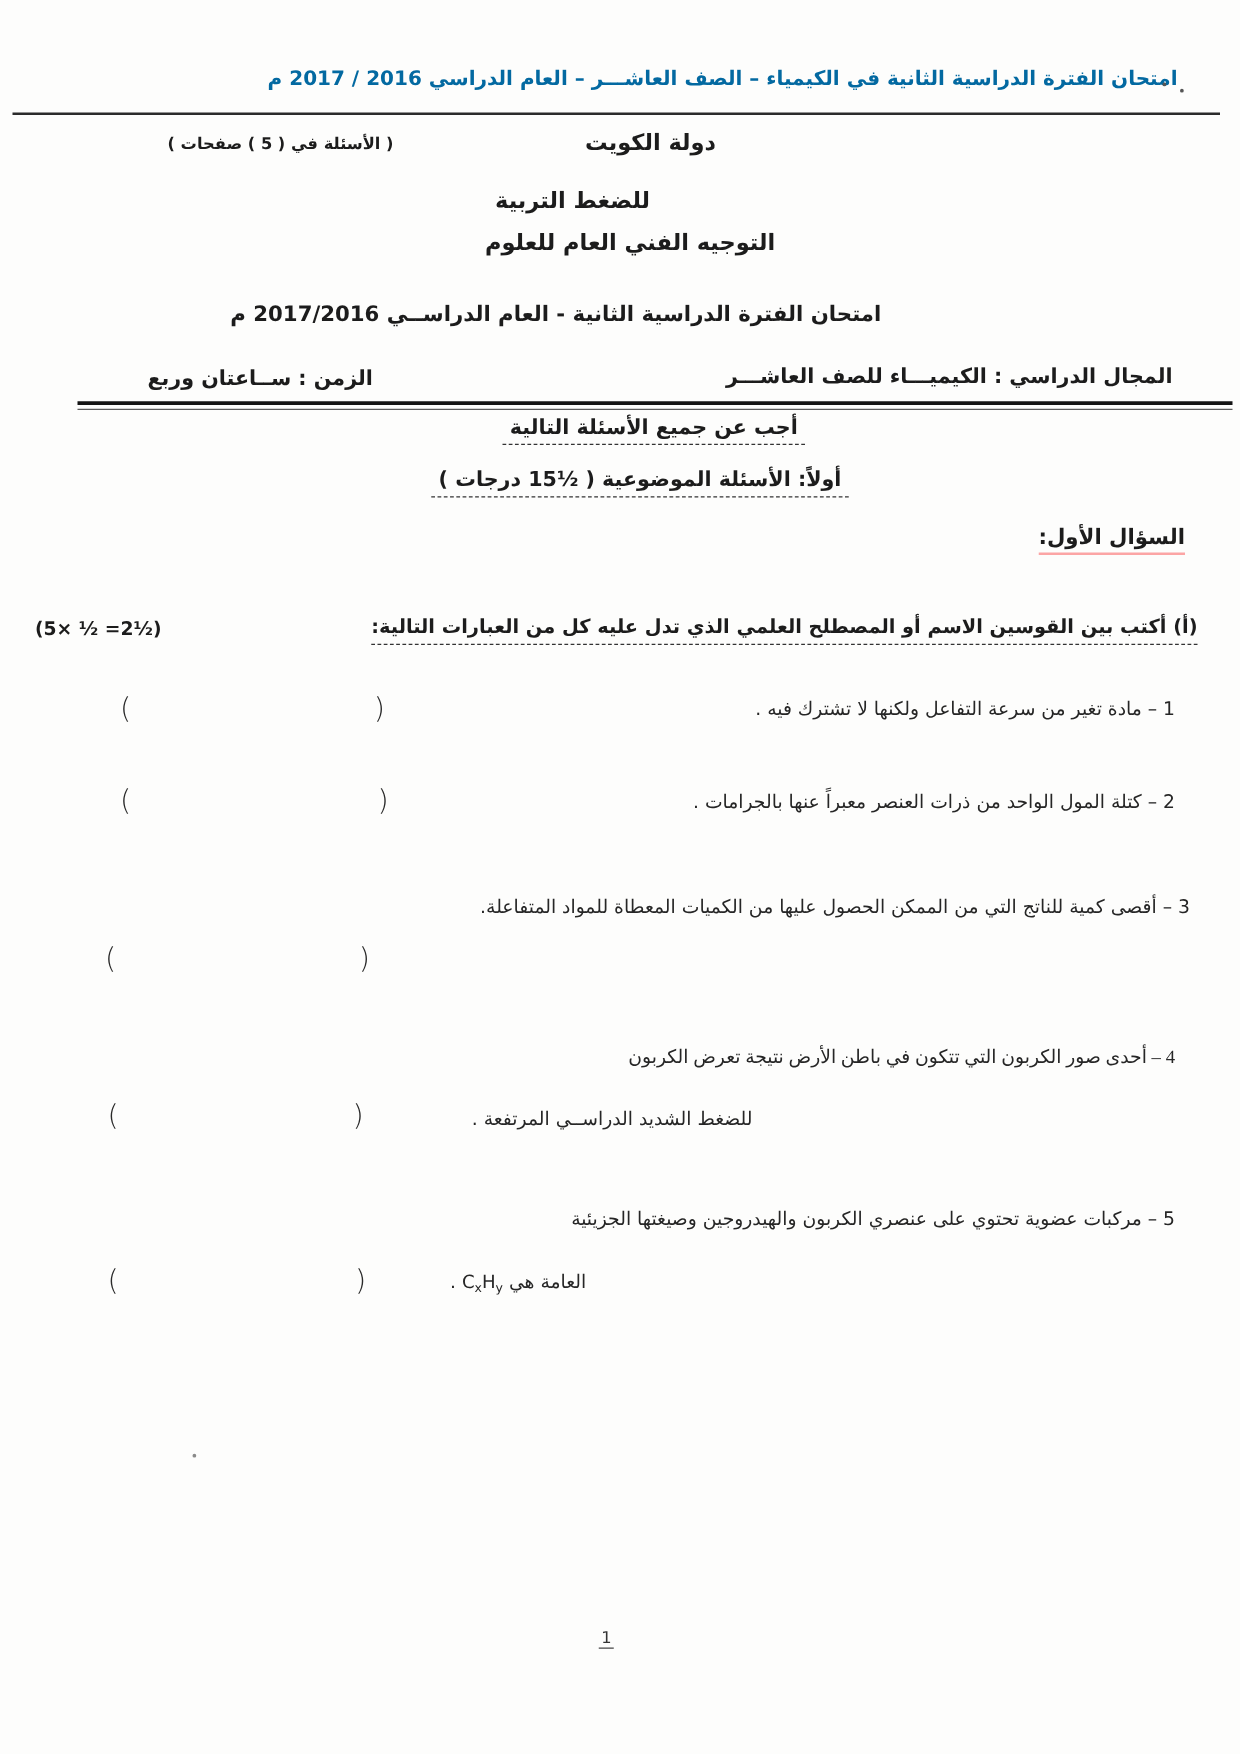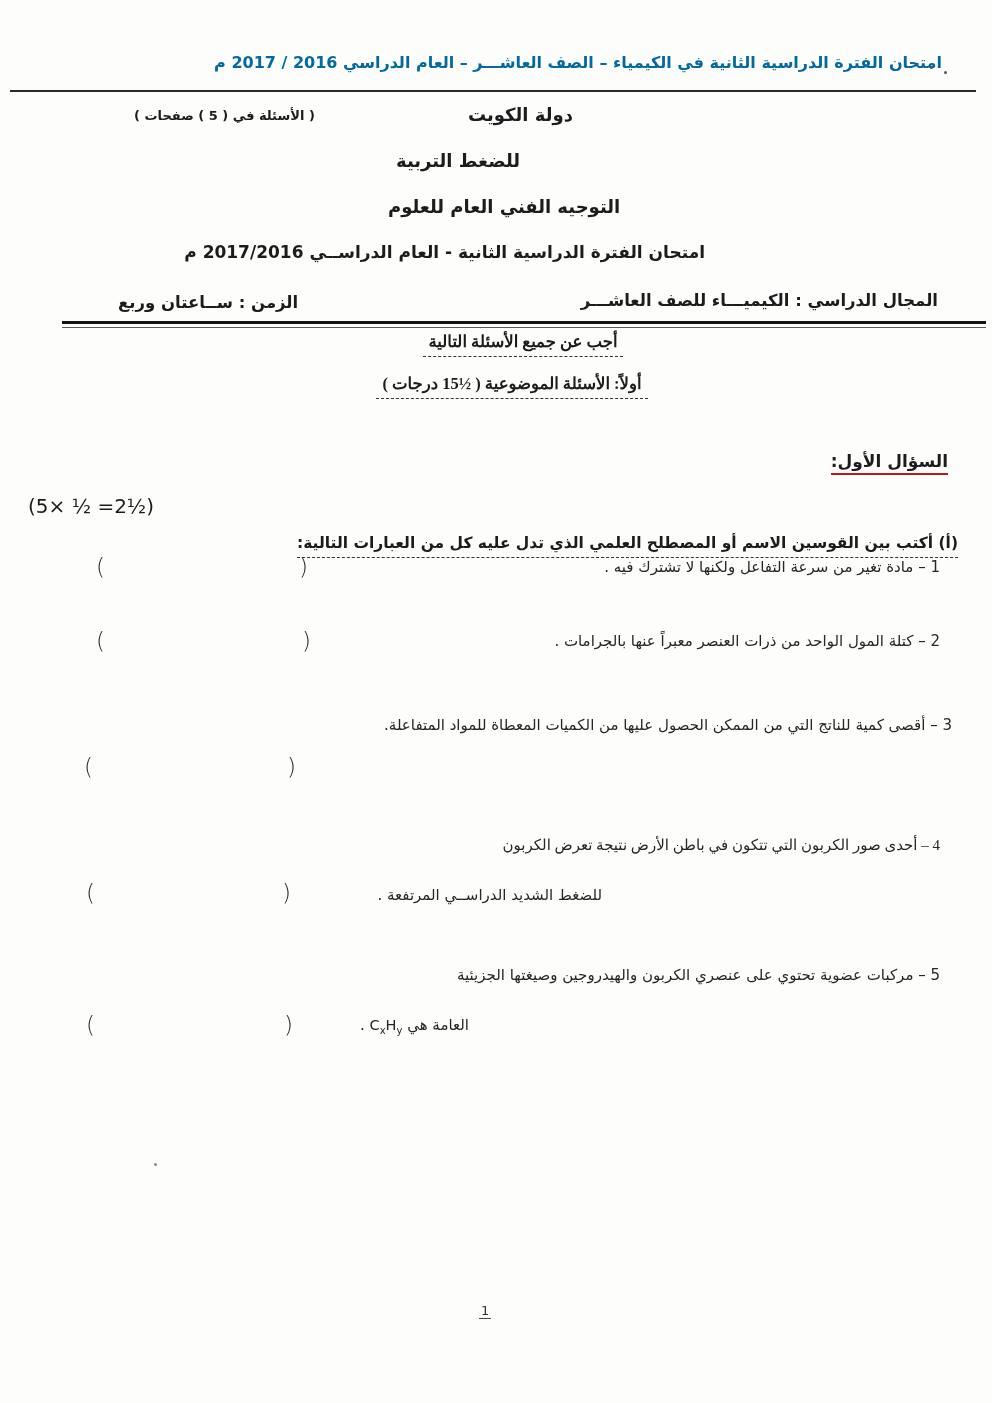--- a/index.html
+++ b/index.html
@@ -12,35 +12,35 @@
   .rtl{direction:rtl;}
   .b{font-weight:700;}
   
   .top-header{top:53px;right:50px;font-size:16px;white-space:nowrap;color:#0369a1;}
   .top-rule{top:90px;left:10px;width:966px;border-top:2px solid #2b2b2b;height:0;}
   .dot{width:3px;height:3px;background:#555;border-radius:50%;}
   
   .state{top:104px;left:468px;font-size:18px;}
   .pages-note{top:108px;left:134px;font-size:13px;white-space:nowrap;}
   .ministry{top:150px;left:396px;font-size:18px;}
-  .directorate{top:196px;left:388px;font-size:18px;white-space:nowrap;}
+  .directorate{top:184px;left:388px;font-size:18px;white-space:nowrap;}
   .exam-line{top:242px;right:287px;font-size:17px;white-space:nowrap;}
   .subject{top:291px;right:54px;font-size:16.5px;white-space:nowrap;}
   .time{top:293px;left:118px;font-size:16.5px;white-space:nowrap;}
   .divider{top:321px;left:62px;width:924px;height:3px;border-top:3px solid #141414;border-bottom:1px solid #5a5a5a;}
   
   .center-wrap{left:0;right:0;text-align:center;}
-  .underline-dash{display:inline-block;border-bottom:1.6px dashed #333;padding:0 6px 4px 6px;font-family:Liberation Serif, serif;}
+  .underline-dash{display:inline-block;border-bottom:1.6px dashed #333;padding:0 6px 4px 6px;}
   .answer-all{top:332px;transform:translateX(27px);font-size:16.5px;}
   .section-one{top:374px;transform:translateX(16px);font-size:16.5px;}
-  .q-one{top:451px;right:44px;font-size:17px;border-bottom:2px solid #b91c1c;padding-bottom:2px;}
+  .q-one{top:420px;right:44px;font-size:17px;border-bottom:2px solid #fca5a5;padding-bottom:2px;}
   
   .part-a-row{top:492px;left:28px;right:34px;display:flex;direction:ltr;justify-content:space-between;align-items:flex-start;}
-  .part-a-text{direction:rtl;font-size:15.5px;font-weight:700;border-bottom:1.6px dashed #333;padding-bottom:5px;white-space:nowrap;margin-top:42px;}
-  .part-a-marks{direction:ltr;font-size:20px;font-weight:400;margin-top:2px;}
+  .part-a-text{direction:rtl;font-size:15.5px;font-weight:700;border-bottom:1.6px dashed #333;padding-bottom:5px;white-space:nowrap;}
+  .part-a-marks{direction:ltr;font-size:15px;font-weight:700;margin-top:2px;}
   
   .stmt{font-size:15px;color:#262626;white-space:nowrap;text-align:right;}
   .blank{display:flex;direction:ltr;justify-content:space-between;font-size:23px;font-weight:300;color:#2a2a2a;line-height:1;}
   .formula{direction:ltr;unicode-bidi:embed;font-size:14.5px;}
   .formula sub{font-size:10px;}
   .page-num{top:1303px;left:479px;font-size:13px;border-bottom:1px solid #444;padding:0 2px;color:#333;}
   .artifact{background:#8a8a8a;border-radius:50%;}
 </style>
 </head>
 <body>

